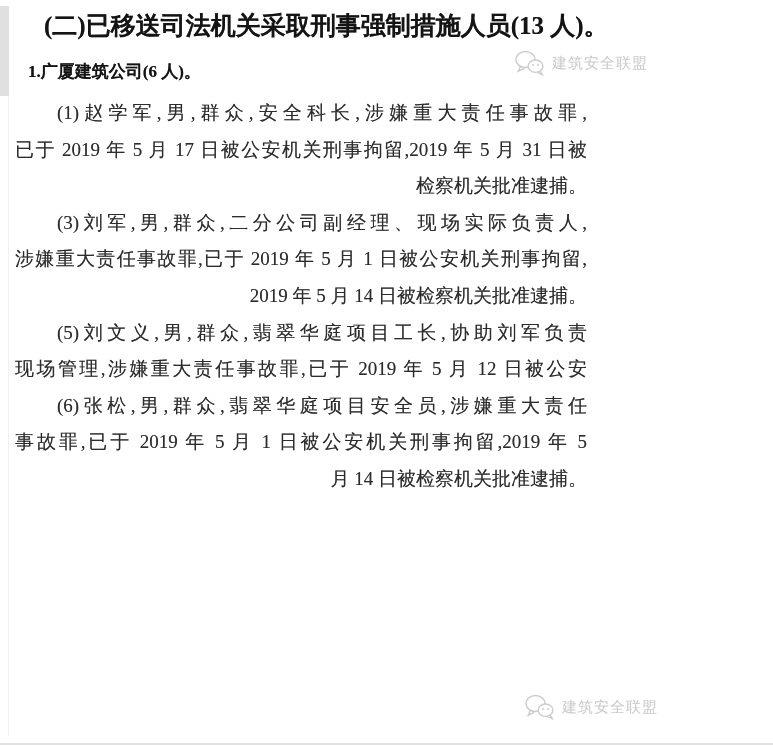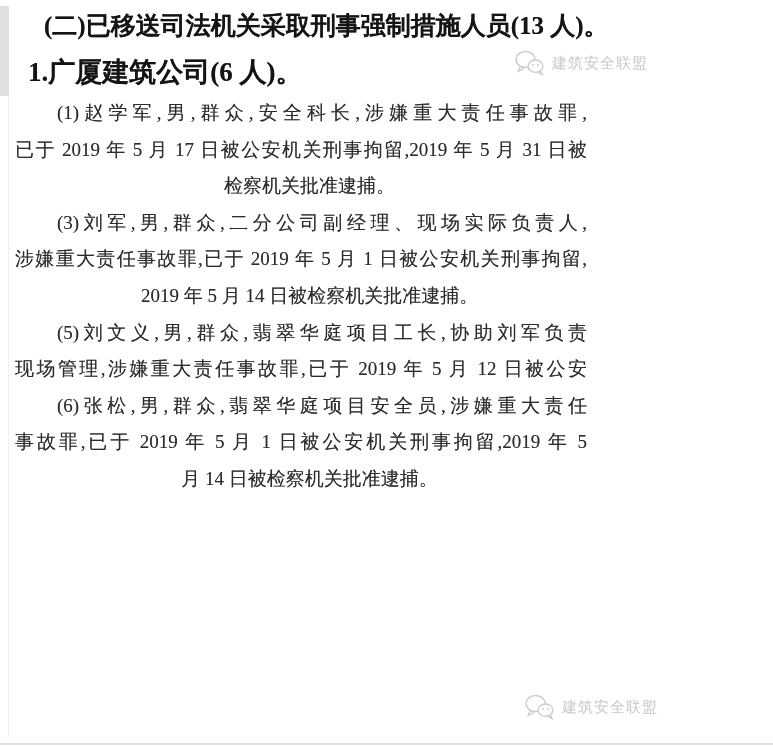--- a/index.html
+++ b/index.html
@@ -35,42 +35,42 @@
     margin: 0;
     padding: 8px 0 0 44px;
     font-size: 25px;
     line-height: 36px;
     font-weight: 700;
     color: #141414;
     text-shadow: 0 0 0.5px rgba(0,0,0,.55);
   }
   .subheading {
     margin: 11px 0 0 28px;
-    font-size: 27px;
+    font-size: 17px;
     line-height: 34px;
     font-weight: 700;
     color: #141414;
     text-shadow: 0 0 0.5px rgba(0,0,0,.55);
   }
   .bodytext {
     margin: 6px 0 0 15px;
     width: 572px;
     font-size: 19px;
     line-height: 36.6px;
     color: #2c2c2c;
     text-shadow: 0 0 0.4px rgba(0,0,0,.4);
   }
   .para { margin: 0; }
   .line {
     text-align: justify;
     text-align-last: justify;
   }
   .line.first { text-indent: 42px; }
   .line.last {
-    text-align: center;
+    text-align: right;
     text-align-last: auto;
     margin-left: 17px;
   }
   .wm {
     position: absolute;
     display: flex;
     align-items: center;
     gap: 7px;
     color: #c9c9c9;
     font-family: "Liberation Sans", "DejaVu Sans", sans-serif;

